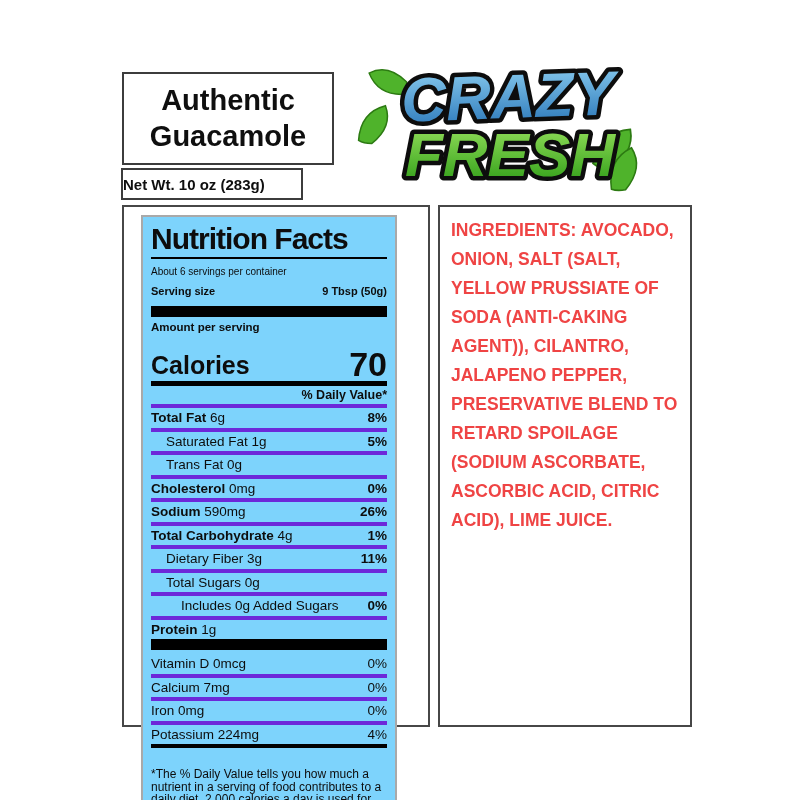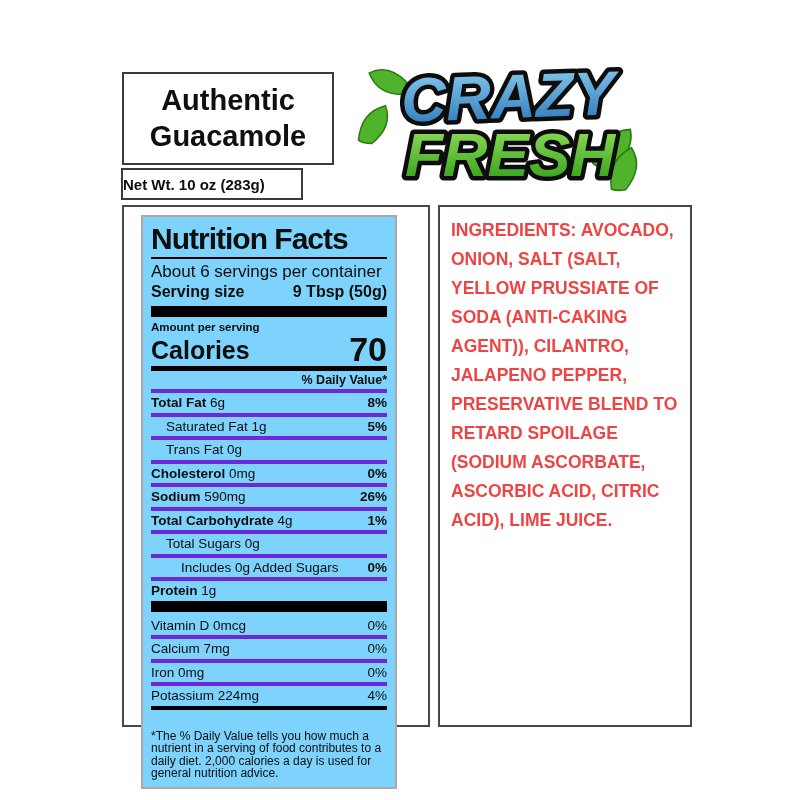--- a/index.html
+++ b/index.html
@@ -30,27 +30,27 @@
     position:absolute; left:122px; top:205px; width:308px; height:522px;
     border:2px solid #474747; background:#fff;
   }
   .nfl {
     position:absolute; left:17px; top:8px; width:256px;
     border:2px solid #a9a9a9; background:#7dd3fc;
     padding:5px 8px 7px 8px; color:#0d0d0d;
   }
   .nfl-title { font-size:30px; font-weight:bold; letter-spacing:-1px; line-height:33px; white-space:nowrap; }
   .hr-thin { border-top:2px solid #000; margin:2px 0 3px 0; }
-  .nfl-servings { font-size:17px; line-height:19px; }
-  .nfl-servingsize { display:flex; justify-content:space-between; font-size:16px; font-weight:bold; line-height:21px; }
+  .nfl-servings { font-size:10px; line-height:19px; }
+  .nfl-servingsize { display:flex; justify-content:space-between; font-size:11px; font-weight:bold; line-height:21px; }
   .bar-thick { height:11px; background:#000; margin:4px 0; }
   .bar-med { height:5px; background:#000; margin:2px 0 0 0; }
   .bar-med2 { height:4px; background:#000; }
   .nfl-aps { font-size:11.5px; font-weight:bold; line-height:13px; margin-top:1px; }
-  .cal-row { display:flex; justify-content:space-between; align-items:flex-end; margin-top:0; }
+  .cal-row { display:flex; justify-content:space-between; align-items:flex-end; margin-top:15px; }
   .cal-label { font-size:25px; font-weight:bold; line-height:28px; }
   .cal-value { font-size:34px; font-weight:bold; line-height:30px; }
   .dv-head { text-align:right; font-size:12.5px; font-weight:bold; line-height:16px; padding:1px 0 1px 0; }
   .n-row { display:flex; justify-content:space-between; align-items:baseline;
            font-size:13.5px; line-height:14px; padding:3px 0 2.5px 0; border-top:4px solid #6d28d9; }
   .n-row .nm b { font-weight:bold; }
   .n-row .dv-b { font-weight:bold; }
   .ind1 { padding-left:15px; }
   .ind2 { padding-left:30px; }
   .no-top { border-top:none !important; }
@@ -141,20 +141,24 @@
       </div>
       <div class="n-row">
         <span class="nm"><b>Sodium</b> <span>590mg</span></span>
         <span class="dv-b">26%</span>
       </div>
       <div class="n-row">
         <span class="nm"><b>Total Carbohydrate</b> <span>4g</span></span>
         <span class="dv-b">1%</span>
       </div>
       <div class="n-row">
+        <span class="nm ind1"><span>Dietary Fiber</span> <span>3g</span></span>
+        <span class="dv-b">11%</span>
+      </div>
+      <div class="n-row">
         <span class="nm ind1"><span>Total Sugars</span> <span>0g</span></span>
         <span class="dv-b"></span>
       </div>
       <div class="n-row">
         <span class="nm ind2"><span>Includes 0g Added Sugars</span></span>
         <span class="dv-b">0%</span>
       </div>
       <div class="n-row">
         <span class="nm"><b>Protein</b> <span>1g</span></span>
         <span class="dv-b"></span>

